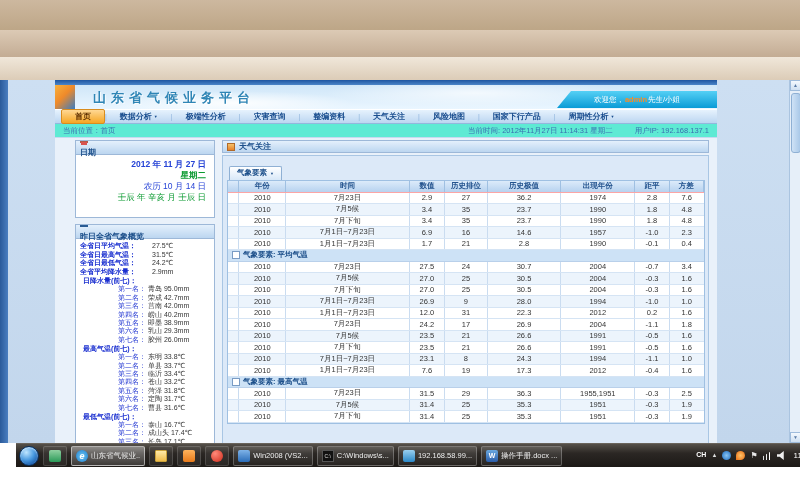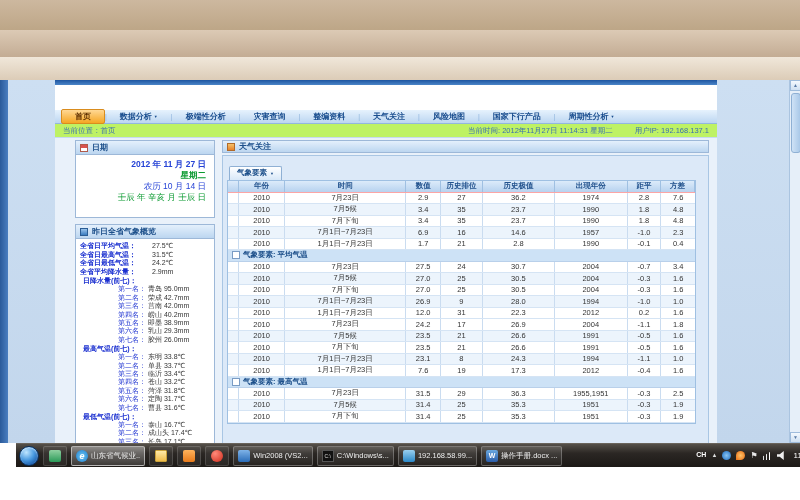--- a/index.html
+++ b/index.html
@@ -61,49 +61,49 @@
                linear-gradient(180deg,#cfe6f8,#eaf6ff);}
   .logo-block{position:absolute;left:0;top:0;width:20px;height:24px;background:linear-gradient(135deg,#f8b13c 0%,#ef8a2a 45%,#3a7cc0 100%);}
   .site-title{position:absolute;left:38px;top:4px;font-size:13px;font-weight:bold;letter-spacing:5px;color:#2f85b5;text-shadow:1px 1px 0 rgba(255,255,255,.8);}
   .welcome{position:absolute;right:0;top:6px;width:160px;height:17px;clip-path:polygon(14px 0,100% 0,100% 100%,0 100%);background:linear-gradient(180deg,#55d0f5,#0a9bd6);display:flex;align-items:center;justify-content:center;font-size:7.5px;color:#fff;}
   .welcome .usr{color:#ff8a1e;font-weight:bold;margin:0 1px;}
   .navbar{position:absolute;left:0;top:29px;width:100%;height:15px;background:linear-gradient(180deg,#e6f2fd,#bcd6f1);border-top:1px solid #fff;border-bottom:1px solid #93b7dd;box-sizing:border-box;display:flex;align-items:center;padding-left:6px;}
   .nav-item{font-size:8px;font-weight:bold;color:#1a4e8f;padding:1px 13px;white-space:nowrap;display:flex;align-items:center;gap:2px;}
   .nav-item.active{background:linear-gradient(180deg,#ffd894,#f5a623);border:1px solid #d98c1e;border-radius:2px;color:#5d2f00;}
   .nav-sep{color:#8fb4dc;font-size:7px;}
   .nav-arrow{font-size:4px;color:#1a4e8f;}
-  .crumb{position:absolute;left:0;top:44px;width:100%;height:14px;background:#bef264;border-bottom:1px solid #c6daf0;box-sizing:border-box;display:flex;align-items:center;justify-content:space-between;padding:0 8px;font-size:7.5px;color:#3a6fb0;}
+  .crumb{position:absolute;left:0;top:44px;width:100%;height:14px;background:#5eead4;border-bottom:1px solid #c6daf0;box-sizing:border-box;display:flex;align-items:center;justify-content:space-between;padding:0 8px;font-size:7.5px;color:#3a6fb0;}
   .crumb .right{display:flex;gap:22px;}
   .card-body{position:absolute;left:0;top:58px;width:100%;height:305px;background:#e9f1fa;}
   
   .sidebar{position:absolute;left:20px;top:2px;width:140px;bottom:0;}
   .panel{position:absolute;left:0;right:0;background:#fff;border:1px solid #9db8d8;box-sizing:border-box;overflow:hidden;}
   .p1{top:0;height:78px;} .p2{top:84px;bottom:-2px;}
-  .panel-hd{height:13px;background:linear-gradient(180deg,#e4f0fc,#bcd6f0);border-bottom:1px solid #9db8d8;display:flex;align-items:center;gap:4px;padding-left:4px;font-size:8px;font-weight:bold;color:#1c4f8a;}
+  .panel-hd{height:13px;background:linear-gradient(180deg,#e4f0fc,#bcd6f0);border-bottom:1px solid #9db8d8;display:flex;align-items:flex-start;gap:4px;padding-left:4px;font-size:8px;font-weight:bold;color:#1c4f8a;flex-direction:column;}
   .ic-cal{width:8px;height:8px;background:#fff;border:1px solid #b05a4a;box-sizing:border-box;position:relative;}
   .ic-cal::before{content:"";position:absolute;left:0;top:0;width:100%;height:3px;background:#d9534f;}
   .ic-ov{width:8px;height:8px;background:linear-gradient(#9ac4ec,#3a7cc0);border:1px solid #2a5c94;box-sizing:border-box;}
   .cal-body{padding:4px 8px 0 0;text-align:right;font-size:8.5px;line-height:11px;}
   .cal-greg{color:#2643d6;font-weight:bold;}
   .cal-week{color:#0a9a30;font-weight:bold;}
   .cal-lunar{color:#2643d6;}
   .cal-ganzhi{color:#0a9a30;}
   .ov-body{padding:3px 2px 0 4px;font-size:7px;}
   .ov-line{display:flex;line-height:8.6px;}
   .ov-label{color:#1a2fd0;font-weight:bold;width:72px;flex:none;}
   .ov-val{color:#333;}
   .ov-group-title{color:#1a2fd0;font-weight:bold;line-height:9px;padding-left:3px;}
   .ov-rank{display:flex;line-height:8.4px;padding-left:38px;}
   .ov-rlabel{color:#1a2fd0;flex:none;}
   .ov-rval{color:#333;margin-left:2px;white-space:nowrap;}
   
   .main{position:absolute;left:167px;top:2px;right:8px;bottom:0;}
   .main-hd{height:13px;background:linear-gradient(180deg,#e4f0fc,#bcd6f0);border:1px solid #9db8d8;box-sizing:border-box;display:flex;align-items:center;gap:4px;padding-left:4px;font-size:8px;font-weight:bold;color:#1c4f8a;}
   .ic-main{width:8px;height:8px;background:linear-gradient(#f5c26a,#e8832a);border:1px solid #b06a2a;box-sizing:border-box;}
-  .main-body{position:absolute;left:0;right:0;top:15px;bottom:-2px;background:#dce9f8;border:1px solid #a9c6e4;box-sizing:border-box;padding:5px 12px 0 4px;overflow:hidden;}
+  .main-body{position:absolute;left:0;right:0;top:15px;bottom:-2px;background:#dce9f8;border:1px solid #a9c6e4;box-sizing:border-box;padding:5px 3px 0 4px;overflow:hidden;}
   .elem-btn{display:inline-flex;align-items:center;gap:3px;height:13px;padding:0 7px;margin-left:2px;background:linear-gradient(180deg,#ffffff,#d8e8f8);border:1px solid #8fb0d4;border-bottom:none;border-radius:2px 2px 0 0;font-size:7.5px;font-weight:bold;color:#1c4f8a;}
   .elem-btn .ar{font-size:4px;}
   .grid{border:1px solid #9fc0e2;background:#fff;}
   .tr{display:flex;align-items:center;height:10.5px;border-bottom:1px solid #d5e4f4;font-size:7.5px;color:#333;}
   .tr.hdr{height:11px;border-bottom:1px solid #fca5a5;}
   .tr.hdr .td{background:linear-gradient(180deg,#dcebfa,#b7d2ef);color:#23538e;font-weight:bold;border-right:1px solid #9fc0e2;height:100%;display:flex;align-items:center;justify-content:center;}
   .tr.even{background:#fff;} .tr.odd{background:#ecf4fc;}
   .tr.sec{background:#cde2f6;border-bottom:1px solid #b9d0ea;height:10.5px;}
   .td{box-sizing:border-box;text-align:center;border-right:1px solid #cadcf0;height:100%;display:flex;align-items:center;justify-content:center;overflow:hidden;white-space:nowrap;}
   .td:last-child{border-right:none;}
@@ -203,20 +203,29 @@
   </div>
   <div class="dots">• • •</div>
 </div>
 
 <div class="viewport">
   <div class="left-strip"></div>
 
   <div class="card">
     <div class="card-topbar"></div>
 
+    <div class="banner">
+      <div class="logo-block"></div>
+      <div class="site-title">山东省气候业务平台</div>
+      <div class="welcome">
+        <span>欢迎您，</span>
+        <span class="usr">admin</span>
+        <span> 先生/小姐</span>
+      </div>
+    </div>
 
     <div class="navbar">
         <div class="nav-item active">
           <span>首页</span>
         </div>
         <span class="nav-sep">|</span>
         <div class="nav-item">
           <span>数据分析</span>
           <span class="nav-arrow">▼</span>
         </div>

